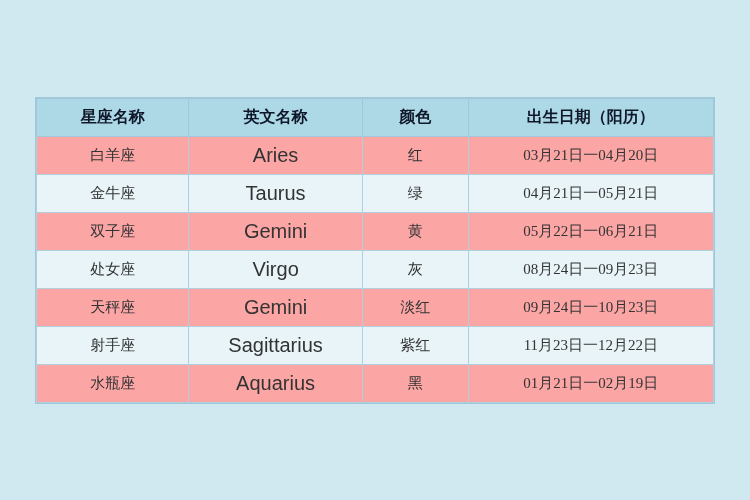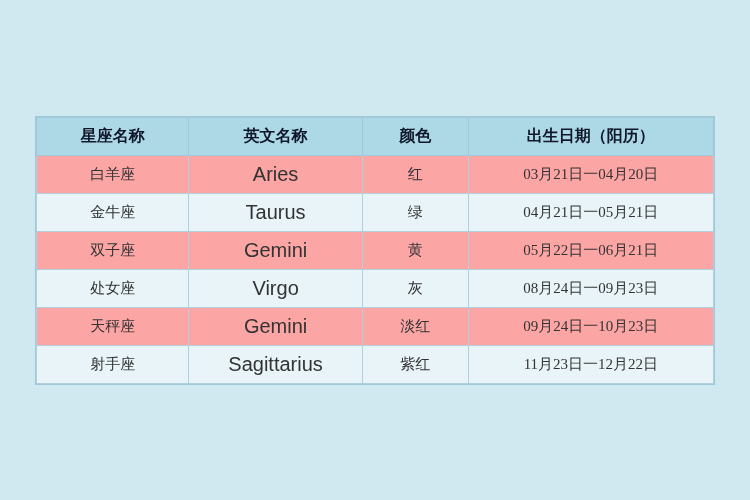--- a/index.html
+++ b/index.html
@@ -111,15 +111,21 @@
           <td>Gemini</td>
           <td>淡红</td>
           <td>09月24日一10月23日</td>
         </tr>
         <tr>
           <td>射手座</td>
           <td>Sagittarius</td>
           <td>紫红</td>
           <td>11月23日一12月22日</td>
         </tr>
+        <tr>
+          <td>水瓶座</td>
+          <td>Aquarius</td>
+          <td>黑</td>
+          <td>01月21日一02月19日</td>
+        </tr>
       </tbody>
   </table>
 </div>
 
 </body></html>

